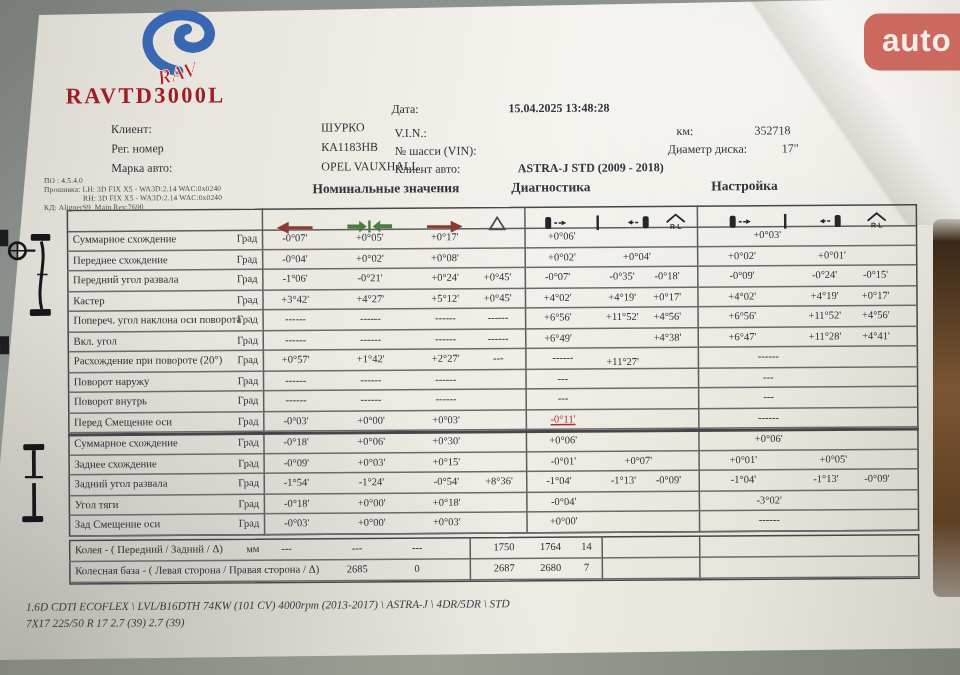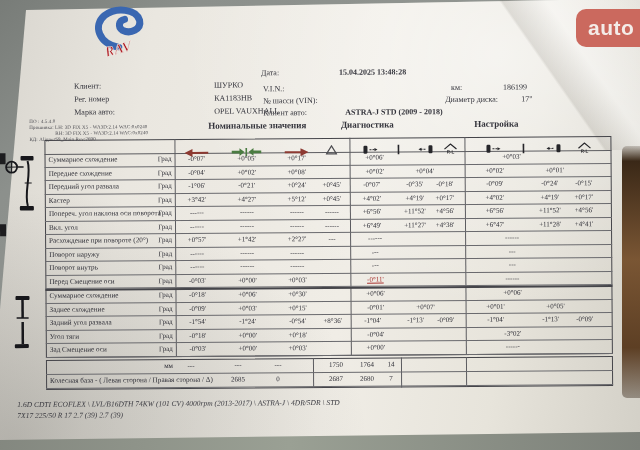--- a/index.html
+++ b/index.html
@@ -54,33 +54,34 @@
   <div class="crease"></div>
 
   <div class="content">
 
     <svg class="t" style="left:86px;top:2px" width="72" height="56" viewBox="0 0 72 56">
       <path d="M34,44 C14,40 8,22 20,12 C32,3 52,6 55,17 C57,26 46,31 38,27 C33,24 34,17 40,16" stroke="#3a67b1" stroke-width="7" fill="none" stroke-linecap="round"></path>
       <g transform="rotate(-14 34 46)">
         <text x="20" y="50" font-family="Liberation Serif,serif" font-weight="bold" font-style="italic" font-size="14" fill="#b02028" stroke="#f4f1ea" stroke-width="0.5">RAV</text>
       </g>
     </svg>
+    <div class="t brand" style="left:45px;top:55px">RAVTD3000L</div>
 
     <div class="t f8" style="left:75px;top:80px">Клиент:</div>
     <div class="t f8" style="left:215px;top:80px">ШУРКО</div>
     <div class="t f8" style="left:75px;top:93px">Рег. номер</div>
     <div class="t f8" style="left:215px;top:93px">КА1183НВ</div>
     <div class="t f8" style="left:75px;top:106px">Марка авто:</div>
     <div class="t f8" style="left:215px;top:106px">OPEL VAUXHALL</div>
 
     <div class="t f8" style="left:262px;top:68px">Дата:</div>
     <div class="t f8 b" style="left:340px;top:68px">15.04.2025  13:48:28</div>
     <div class="t f8" style="left:264px;top:84px">V.I.N.:</div>
     <div class="t f8" style="left:452px;top:84px">км:</div>
-    <div class="t f8" style="left:504px;top:84px">186199</div>
+    <div class="t f8" style="left:504px;top:84px">352718</div>
     <div class="t f8" style="left:264px;top:96px">№ шасси (VIN):</div>
     <div class="t f8" style="left:446px;top:96px">Диаметр диска:</div>
     <div class="t f8" style="left:522px;top:96px">17"</div>
     <div class="t f8" style="left:264px;top:108px">Клиент авто:</div>
     <div class="t f8 b" style="left:346px;top:108px">ASTRA-J STD (2009 - 2018)</div>
 
     <div class="t tiny" style="left:30px;top:117px">ПО : 4.5.4.0</div>
     <div class="t tiny" style="left:30px;top:123px">Прошивка: LH: 3D FIX X5 - WA3D:2.14 WAC:0x0240</div>
     <div class="t tiny" style="left:56px;top:129px">RH: 3D FIX X5 - WA3D:2.14 WAC:0x0240</div>
     <div class="t tiny" style="left:30px;top:135px">КД: AlignerS9_Main Rev:7690</div>
@@ -248,21 +249,21 @@
             <div class="cell ctr" style="left: 539px;">+4°56'</div>
           </div>
           <div class="trow" style="top: 219.5px; height: 13.5px;">
             <div class="cell lbl" style="left: 4px;">Вкл. угол</div>
             <div class="cell cell unit">Град</div>
             <div class="cell ctr" style="left: 152px;">------</div>
             <div class="cell ctr" style="left: 202px;">------</div>
             <div class="cell ctr" style="left: 252px;">------</div>
             <div class="cell ctr" style="left: 287px;">------</div>
             <div class="cell ctr" style="left: 327px;">+6°49'</div>
-            <div class="cell ctr" style="left: 370px;">+11°27'</div>
+            <div class="cell ctr" style="left: 370px; margin-top: 16px;">+11°27'</div>
             <div class="cell ctr" style="left: 400px;">+4°38'</div>
             <div class="cell ctr" style="left: 450px; text-align: center;">+6°47'</div>
             <div class="cell ctr" style="left: 505px;">+11°28'</div>
             <div class="cell ctr" style="left: 539px;">+4°41'</div>
           </div>
           <div class="trow" style="top: 233px; height: 13.5px;">
             <div class="cell lbl" style="left: 4px;">Расхождение при повороте (20°)</div>
             <div class="cell cell unit">Град</div>
             <div class="cell ctr" style="left: 152px;">+0°57'</div>
             <div class="cell ctr" style="left: 202px;">+1°42'</div>
@@ -344,20 +345,21 @@
           <div class="trow" style="top: 342px; height: 13.5px;">
             <div class="cell lbl" style="left: 4px;">Зад Смещение оси</div>
             <div class="cell cell unit">Град</div>
             <div class="cell ctr" style="left: 152px;">-0°03'</div>
             <div class="cell ctr" style="left: 202px;">+0°00'</div>
             <div class="cell ctr" style="left: 252px;">+0°03'</div>
             <div class="cell ctr" style="left: 330px;">+0°00'</div>
             <div class="cell ctr" style="left: 467px;">------</div>
           </div>
           <div class="trow" style="top: 359px; height: 14px;">
+            <div class="cell lbl" style="left: 4px;">Колея - ( Передний / Задний / Δ)</div>
             <div class="cell cell unit">мм</div>
             <div class="cell ctr" style="left: 145px;">---</div>
             <div class="cell ctr" style="left: 192px;">---</div>
             <div class="cell ctr" style="left: 232px;">---</div>
             <div class="cell ctr" style="left: 290px;">1750</div>
             <div class="cell ctr" style="left: 321px;">1764</div>
             <div class="cell ctr" style="left: 345px;">14</div>
           </div>
           <div class="trow" style="top: 373px; height: 14px;">
             <div class="cell lbl" style="left: 4px;">Колесная база - ( Левая сторона / Правая сторона / Δ)</div>

